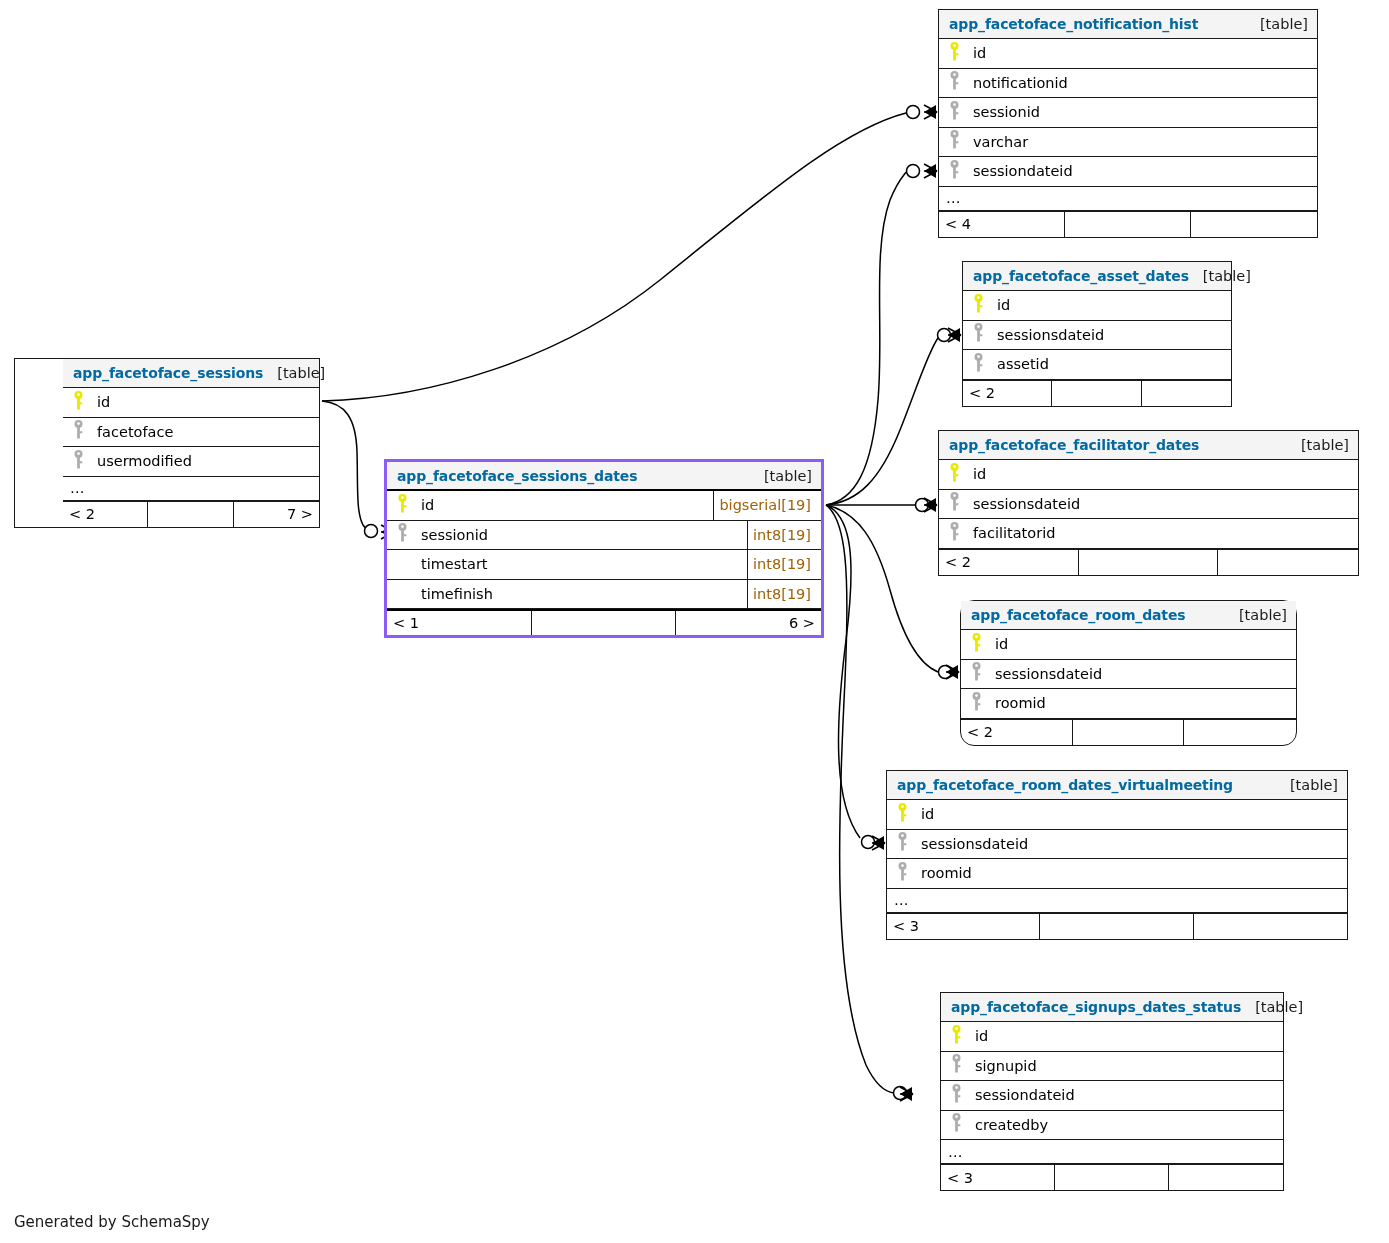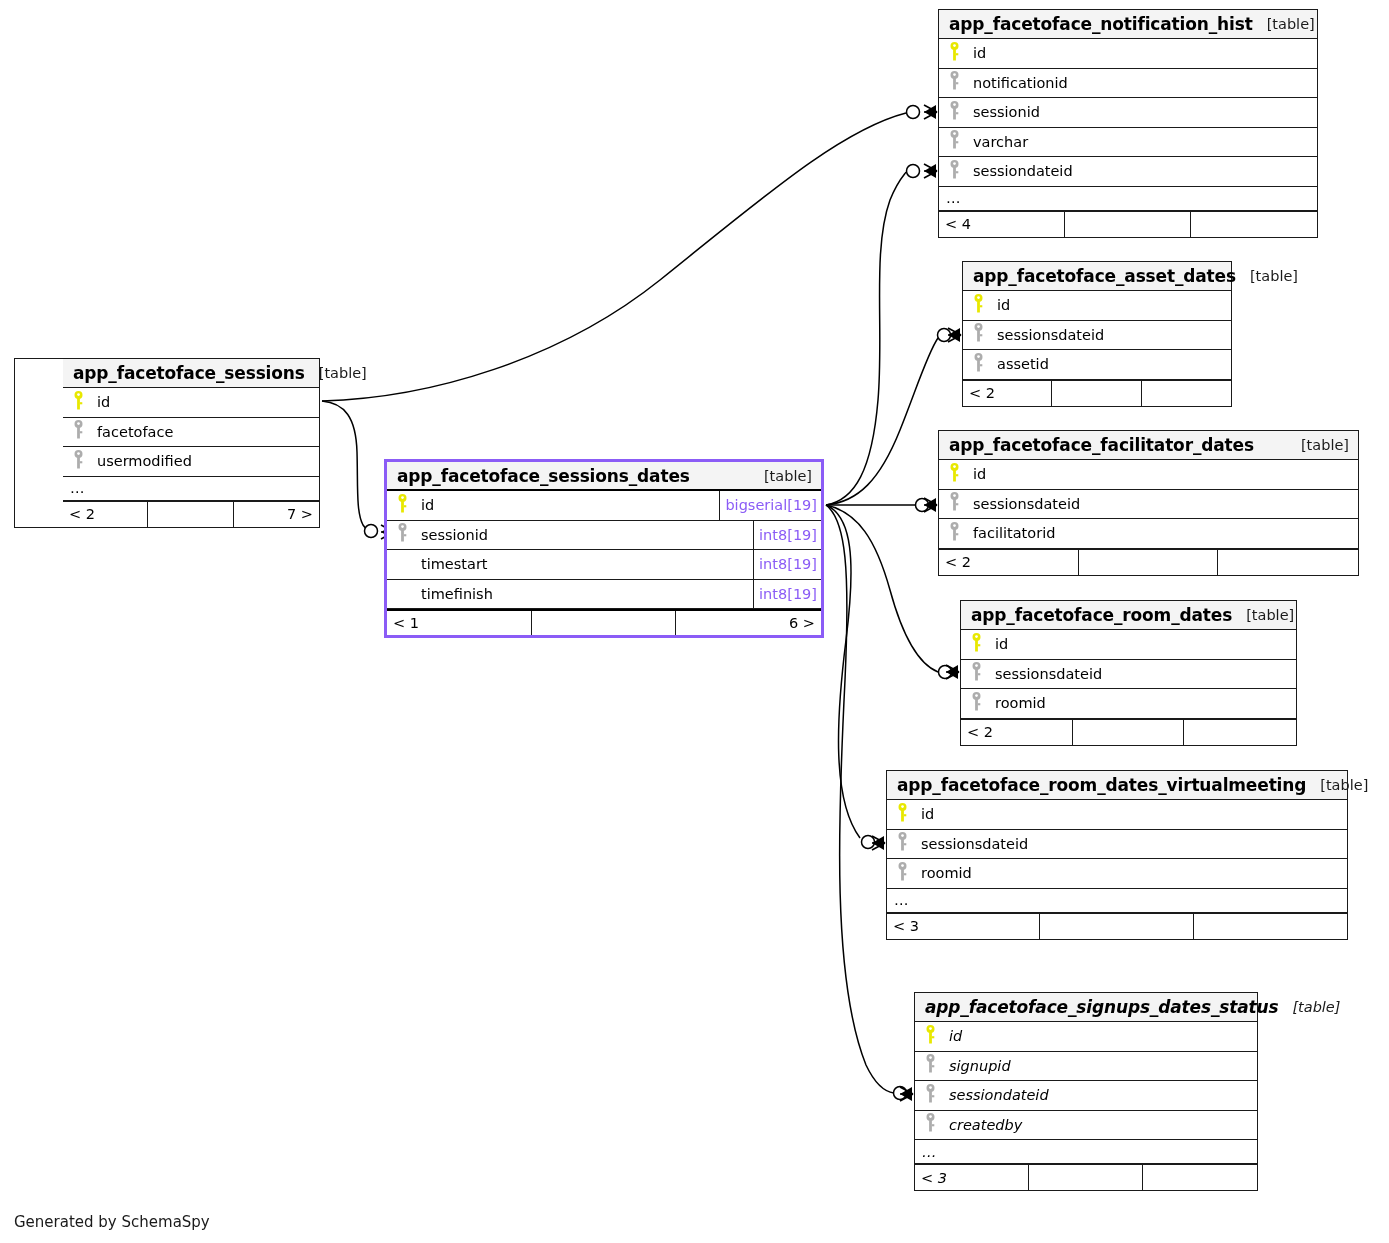--- a/index.html
+++ b/index.html
@@ -36,22 +36,22 @@
     align-items: center;
     justify-content: space-between;
     background: #f4f4f4;
     border-bottom: 1px solid #1a1a1a;
     padding: 0 9px 0 10px;
     height: 29px;
   }
   .focal .tbl-head { border-bottom: 2px solid #000; }
   .tbl-name {
     font-weight: bold;
-    font-size: 17px;
-    color: #000000;
+    font-size: 14px;
+    color: #0369a1;
     white-space: nowrap;
     letter-spacing: -0.15px;
   }
   .tbl-tag {
     font-size: 14.5px;
     color: #1a1a1a;
     white-space: nowrap;
     padding-left: 14px;
   }
 
@@ -74,23 +74,23 @@
     flex: 1 1 auto;
     font-size: 14.5px;
     color: #000;
     white-space: nowrap;
     padding-left: 4px;
     overflow: hidden;
   }
   .col-type {
     flex: 0 0 auto;
     font-size: 14.5px;
-    color: #8b5cf6;
+    color: #a16207;
     white-space: nowrap;
-    padding: 0 4px 0 5px;
+    padding: 0 10px 0 5px;
     border-left: 1px solid #1a1a1a;
     height: 100%;
     display: flex;
     align-items: center;
   }
 
   .ellipsis-row {
     display: flex;
     align-items: center;
     height: 24px;
@@ -434,21 +434,21 @@
               </svg></span>
           </span>
           <span class="col-name">facilitatorid</span>
         </div>
         <div class="tbl-foot">
           <span class="foot-cell">&lt; 2</span>
           <span class="foot-cell"></span>
           <span class="foot-cell right"></span>
         </div>
       </div>
-      <div class="tbl" style="left: 960px; top: 600px; width: 337px;">
+      <div class="tbl" style="left: 960px; top: 600px; width: 337px; border-radius: 14px;">
         <div class="tbl-head">
           <span class="tbl-name">app_facetoface_room_dates</span>
           <span class="tbl-tag">[table]</span>
         </div>
         <div class="col-row">
           <span class="col-key">
             <span class="keyicon"><svg width="11" height="19" viewBox="0 0 11 19">
                 <circle cx="5.5" cy="4" r="4" fill="#e8e800"></circle>
                 <circle cx="5.5" cy="3.6" r="1.35" fill="#ffffff"></circle>
                 <rect x="4.1" y="6.5" width="2.8" height="12" fill="#e8e800"></rect>
@@ -525,21 +525,21 @@
         </div>
         <div class="ellipsis-row">
           <span>…</span>
         </div>
         <div class="tbl-foot">
           <span class="foot-cell">&lt; 3</span>
           <span class="foot-cell"></span>
           <span class="foot-cell right"></span>
         </div>
       </div>
-      <div class="tbl" style="left: 914px; top: 992px; width: 344px; font-style: italic;">
+      <div class="tbl" style="left: 940px; top: 992px; width: 344px;">
         <div class="tbl-head">
           <span class="tbl-name">app_facetoface_signups_dates_status</span>
           <span class="tbl-tag">[table]</span>
         </div>
         <div class="col-row">
           <span class="col-key">
             <span class="keyicon"><svg width="11" height="19" viewBox="0 0 11 19">
                 <circle cx="5.5" cy="4" r="4" fill="#e8e800"></circle>
                 <circle cx="5.5" cy="3.6" r="1.35" fill="#ffffff"></circle>
                 <rect x="4.1" y="6.5" width="2.8" height="12" fill="#e8e800"></rect>

